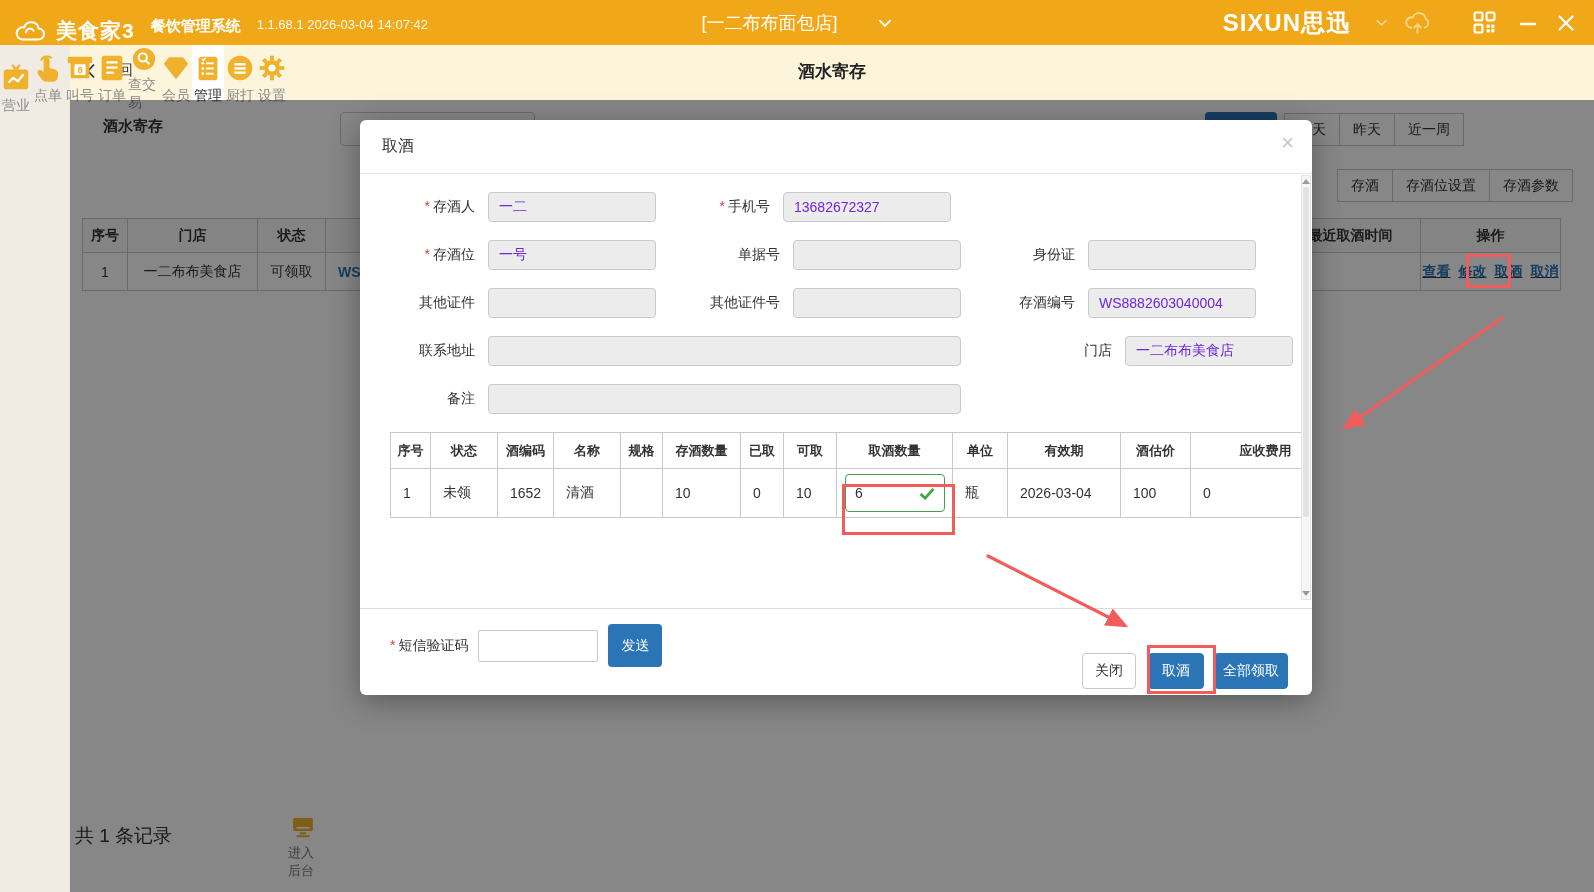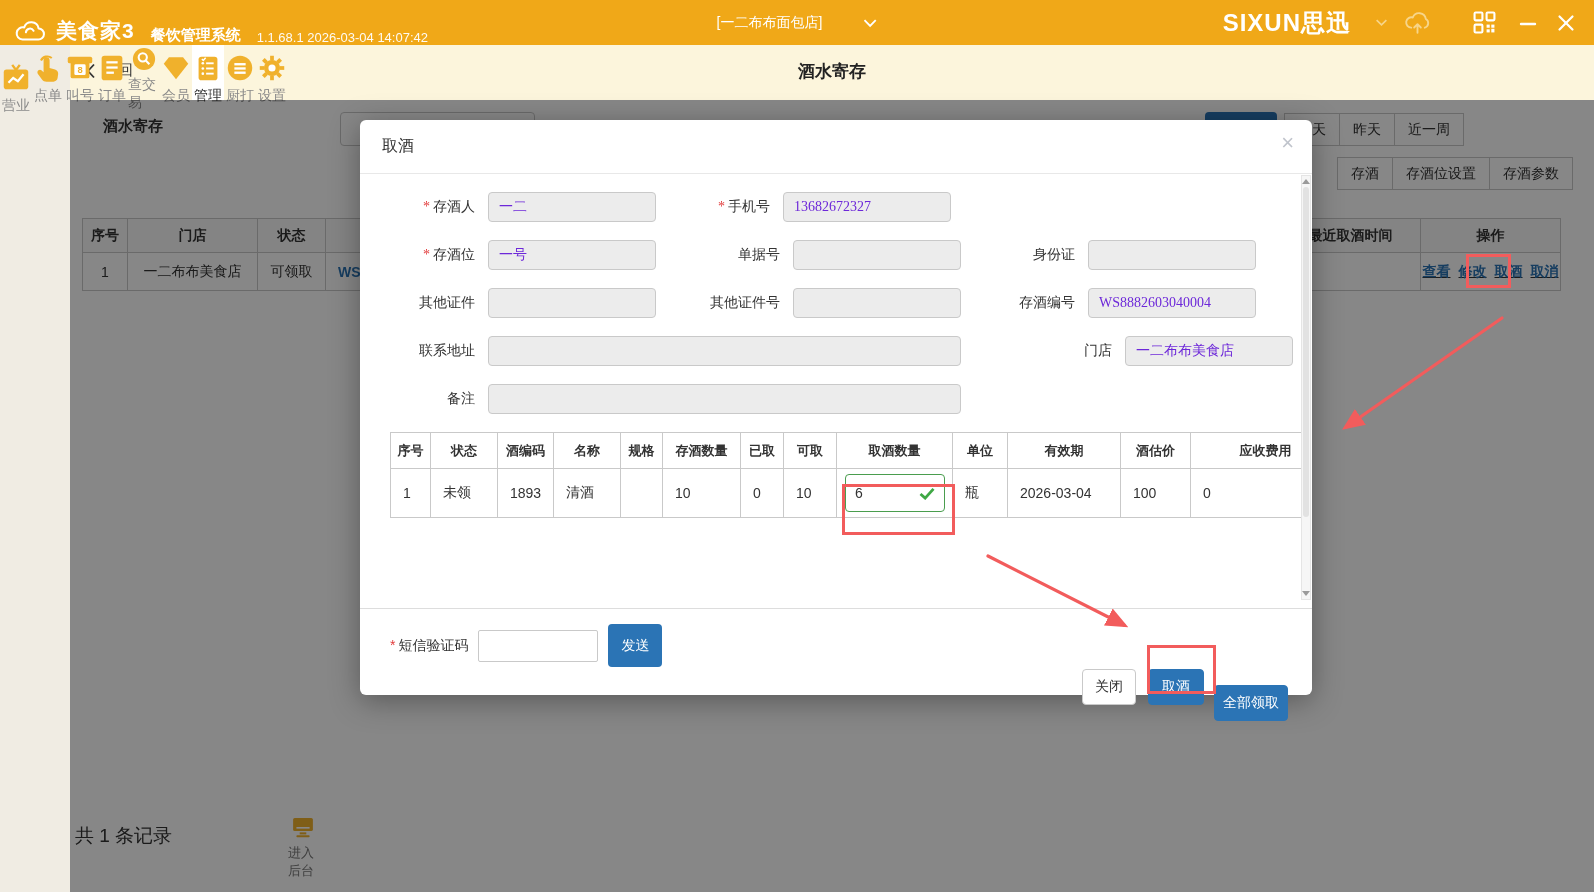--- a/index.html
+++ b/index.html
@@ -2,27 +2,27 @@
 <html><head>
 <meta charset="utf-8">
 <style>
   * { margin:0; padding:0; box-sizing:border-box; }
   html,body { width:1594px; height:892px; }
   body { font-family:"Liberation Sans", sans-serif; background:#666; }
   .app { position:relative; width:1594px; height:892px; overflow:hidden; background:#fff; }
 
   
   .topbar { position:absolute; left:0; top:0; width:1594px; height:45px; background:#F0A818; display:flex; align-items:center; color:#fff; z-index:5; }
-  .tb-left { display:flex; align-items:flex-end; margin-left:14px;margin-top:17px; }
+  .tb-left { display:flex; align-items:flex-start; margin-left:14px;margin-top:17px; }
   .tb-logo { width:34px; height:28px; }
   .tb-app { font-size:21px; font-weight:bold; margin-left:8px; letter-spacing:1px; }
   .tb-sys { font-size:15px; font-weight:bold; margin-left:16px; }
   .tb-ver { font-size:13px; margin-left:16px; opacity:.95; }
   .tb-center { position:absolute; left:50%; transform:translateX(-50%); display:flex; align-items:center; gap:40px; }
-  .tb-store { font-size:14px; }
+  .tb-store { font-size:18px; }
   .tb-right { margin-left:auto; display:flex; align-items:center; margin-right:18px; }
   .tb-brand { font-size:24px; font-weight:bold; letter-spacing:1px; }
   .tb-ic { display:flex; align-items:center; cursor:pointer; }
 
   
   .page-header { position:absolute; left:70px; top:45px; width:1524px; height:55px; background:#FCF5DC; z-index:4; }
   .back-btn { position:absolute; left:16px; top:16px; display:flex; align-items:center; gap:7px; font-size:15px; color:#333; cursor:pointer; }
   .page-title { position:absolute; left:0; right:0; top:15px; text-align:center; font-size:17px; font-weight:bold; color:#222; }
 
   
@@ -37,38 +37,38 @@
   .side-footer .lbl { font-size:13px; color:#777; }
 
   
   .content { position:absolute; left:70px; top:100px; width:1524px; height:792px; background:#fff; z-index:1; overflow:hidden; }
   .section-title { position:absolute; left:33px; top:17px; font-size:15px; font-weight:bold; color:#333; }
   .filter-input { position:absolute; left:270px; top:12px; width:195px; height:34px; background:#fff; border:1px solid #c9c9c9; border-radius:4px; }
   .query-btn { position:absolute; left:1135px; top:12px; width:72px; height:34px; background:#2B74B5; border-radius:4px; border:none; }
   .btn-group { position:absolute; display:flex; }
   .ghost-btn { background:#fff; border:1px solid #c9c9c9; height:33px; font-size:14px; color:#333; padding:0 13px; margin-left:-1px; cursor:pointer; white-space:nowrap; font-family:inherit; }
   .dates-group { left:1215px; top:13px; }
-  .tools-group { left:1268px; top:57px; }
+  .tools-group { left:1268px; top:69px; }
   .bgtable { position:absolute; left:12px; top:118px; width:1478px; border-collapse:collapse; table-layout:fixed; font-size:14px; color:#333; }
   .bgtable th { height:34px; background:#fafafa; border:1px solid #c9c9c9; font-weight:bold; text-align:center; }
   .bgtable td { height:38px; border:1px solid #c9c9c9; text-align:center; background:#fff; }
   .code-link { color:#2B74B5; font-weight:bold; display:block; text-align:left; padding-left:12px; cursor:pointer; }
   .row-actions { display:flex; justify-content:center; gap:8px; font-weight:bold;text-decoration:underline; }
   .row-actions span { color:#2B74B5; cursor:pointer; }
   .record-count { position:absolute; left:5px; top:723px; font-size:19px; color:#333; }
 
   
   .dim { position:absolute; left:70px; top:100px; width:1524px; height:792px; background:rgba(0,0,0,0.47); z-index:10; }
 
   
   .modal { position:absolute; left:360px; top:120px; width:952px; height:575px; background:#fff; border-radius:6px; box-shadow:0 6px 30px rgba(0,0,0,.35); z-index:20; }
   .mtitle { height:54px; border-bottom:1px solid #e8e8e8; display:flex; align-items:center; padding:0 22px; font-size:16px; color:#333; }
   .mclose { position:absolute; right:18px; top:12px; font-size:22px; color:#c0c4cc; cursor:pointer; line-height:1; }
   .mform { padding-top:18px; }
-  .mrow { display:flex; align-items:center; margin:0 0 18px 25px; height:30px;font-family:Liberation Serif, serif; }
+  .mrow { display:flex; align-items:center; margin:0 0 18px 25px; height:30px; }
   .fcell { display:flex; align-items:center; }
   .fcell.c2 { margin-left:34px; }
   .fcell.c3 { margin-left:24px; }
   .flab { width:90px; text-align:right; margin-right:13px; font-size:14px; color:#333; white-space:nowrap; }
   .req { color:#E23B3B; margin-right:3px; }
   .finp { width:168px; height:30px; background:#ececec; border:1px solid #c9c9c9; border-radius:4px; padding:0 10px; font-size:14px; color:#6d28d9; display:flex; align-items:center; overflow:hidden; white-space:nowrap; }
   .wide .finp { width:473px; }
 
   .mtable-wrap { margin:14px 0 0 30px; width:912px; overflow:hidden; }
   .mtable { border-collapse:collapse; table-layout:fixed; width:950px; font-size:14px; color:#333; }
@@ -83,21 +83,21 @@
   .tri-down { position:absolute; bottom:3px; left:0; width:0; height:0; border-left:4px solid transparent; border-right:4px solid transparent; border-top:5px solid #9a9a9a; }
 
   .mfooter { position:absolute; left:0; top:488px; width:100%; height:87px; border-top:1px solid #ddd; }
   .sms-row { position:absolute; left:30px; top:15px; display:flex; align-items:center; font-size:14px; color:#333; }
   .sms-input { width:120px; height:32px; border:1px solid #c9c9c9; border-radius:2px; margin-left:10px; font-size:14px; padding:0 8px; font-family:inherit; }
   .send-btn { margin-left:10px; width:54px; height:43px; background:#2B74B5; color:#fff; border:none; border-radius:4px; font-size:14px; cursor:pointer; font-family:inherit; }
   .fbtns { position:absolute; right:24px; top:44px; display:flex; align-items:center; }
   .btn-plain { width:54px; height:36px; background:#fff; border:1px solid #c9c9c9; border-radius:4px; font-size:14px; color:#333; cursor:pointer; font-family:inherit; }
   .btn-blue { height:36px; background:#2B74B5; border:1px solid #2B74B5; border-radius:4px; font-size:14px; color:#fff; cursor:pointer; font-family:inherit; }
   .pick-btn { width:56px; margin-left:12px; }
-  .pickall-btn { width:74px; margin-left:10px;margin-top:32px; }
+  .pickall-btn { width:74px; margin-left:10px; }
 
   
   .redbox { position:absolute; border:3px solid #F25C5C; z-index:30; pointer-events:none; }
   #rb-link { left:1466px; top:254px; width:45px; height:34px; }
   #rb-qty { left:842px; top:484px; width:113px; height:51px; }
   #rb-btn { left:1147px; top:645px; width:69px; height:49px; }
   .arrows { position:absolute; left:0; top:0; width:1594px; height:892px; z-index:31; pointer-events:none; }
 </style>
 </head>
 <body>
@@ -432,21 +432,21 @@
             <th>单位</th>
             <th>有效期</th>
             <th>酒估价</th>
             <th>应收费用</th>
           </tr>
         </thead>
         <tbody>
           <tr>
             <td>1</td>
             <td>未领</td>
-            <td>1893</td>
+            <td>1652</td>
             <td>清酒</td>
             <td></td>
             <td>10</td>
             <td>0</td>
             <td>10</td>
             <td class="qty-cell">
               <div class="qty-input">
                 <span>6</span>
                 <svg width="16" height="13" viewBox="0 0 16 14" fill="none" stroke="#3FA845" stroke-width="3">
                     <polyline points="1,7.5 6,12 15,2"></polyline>

